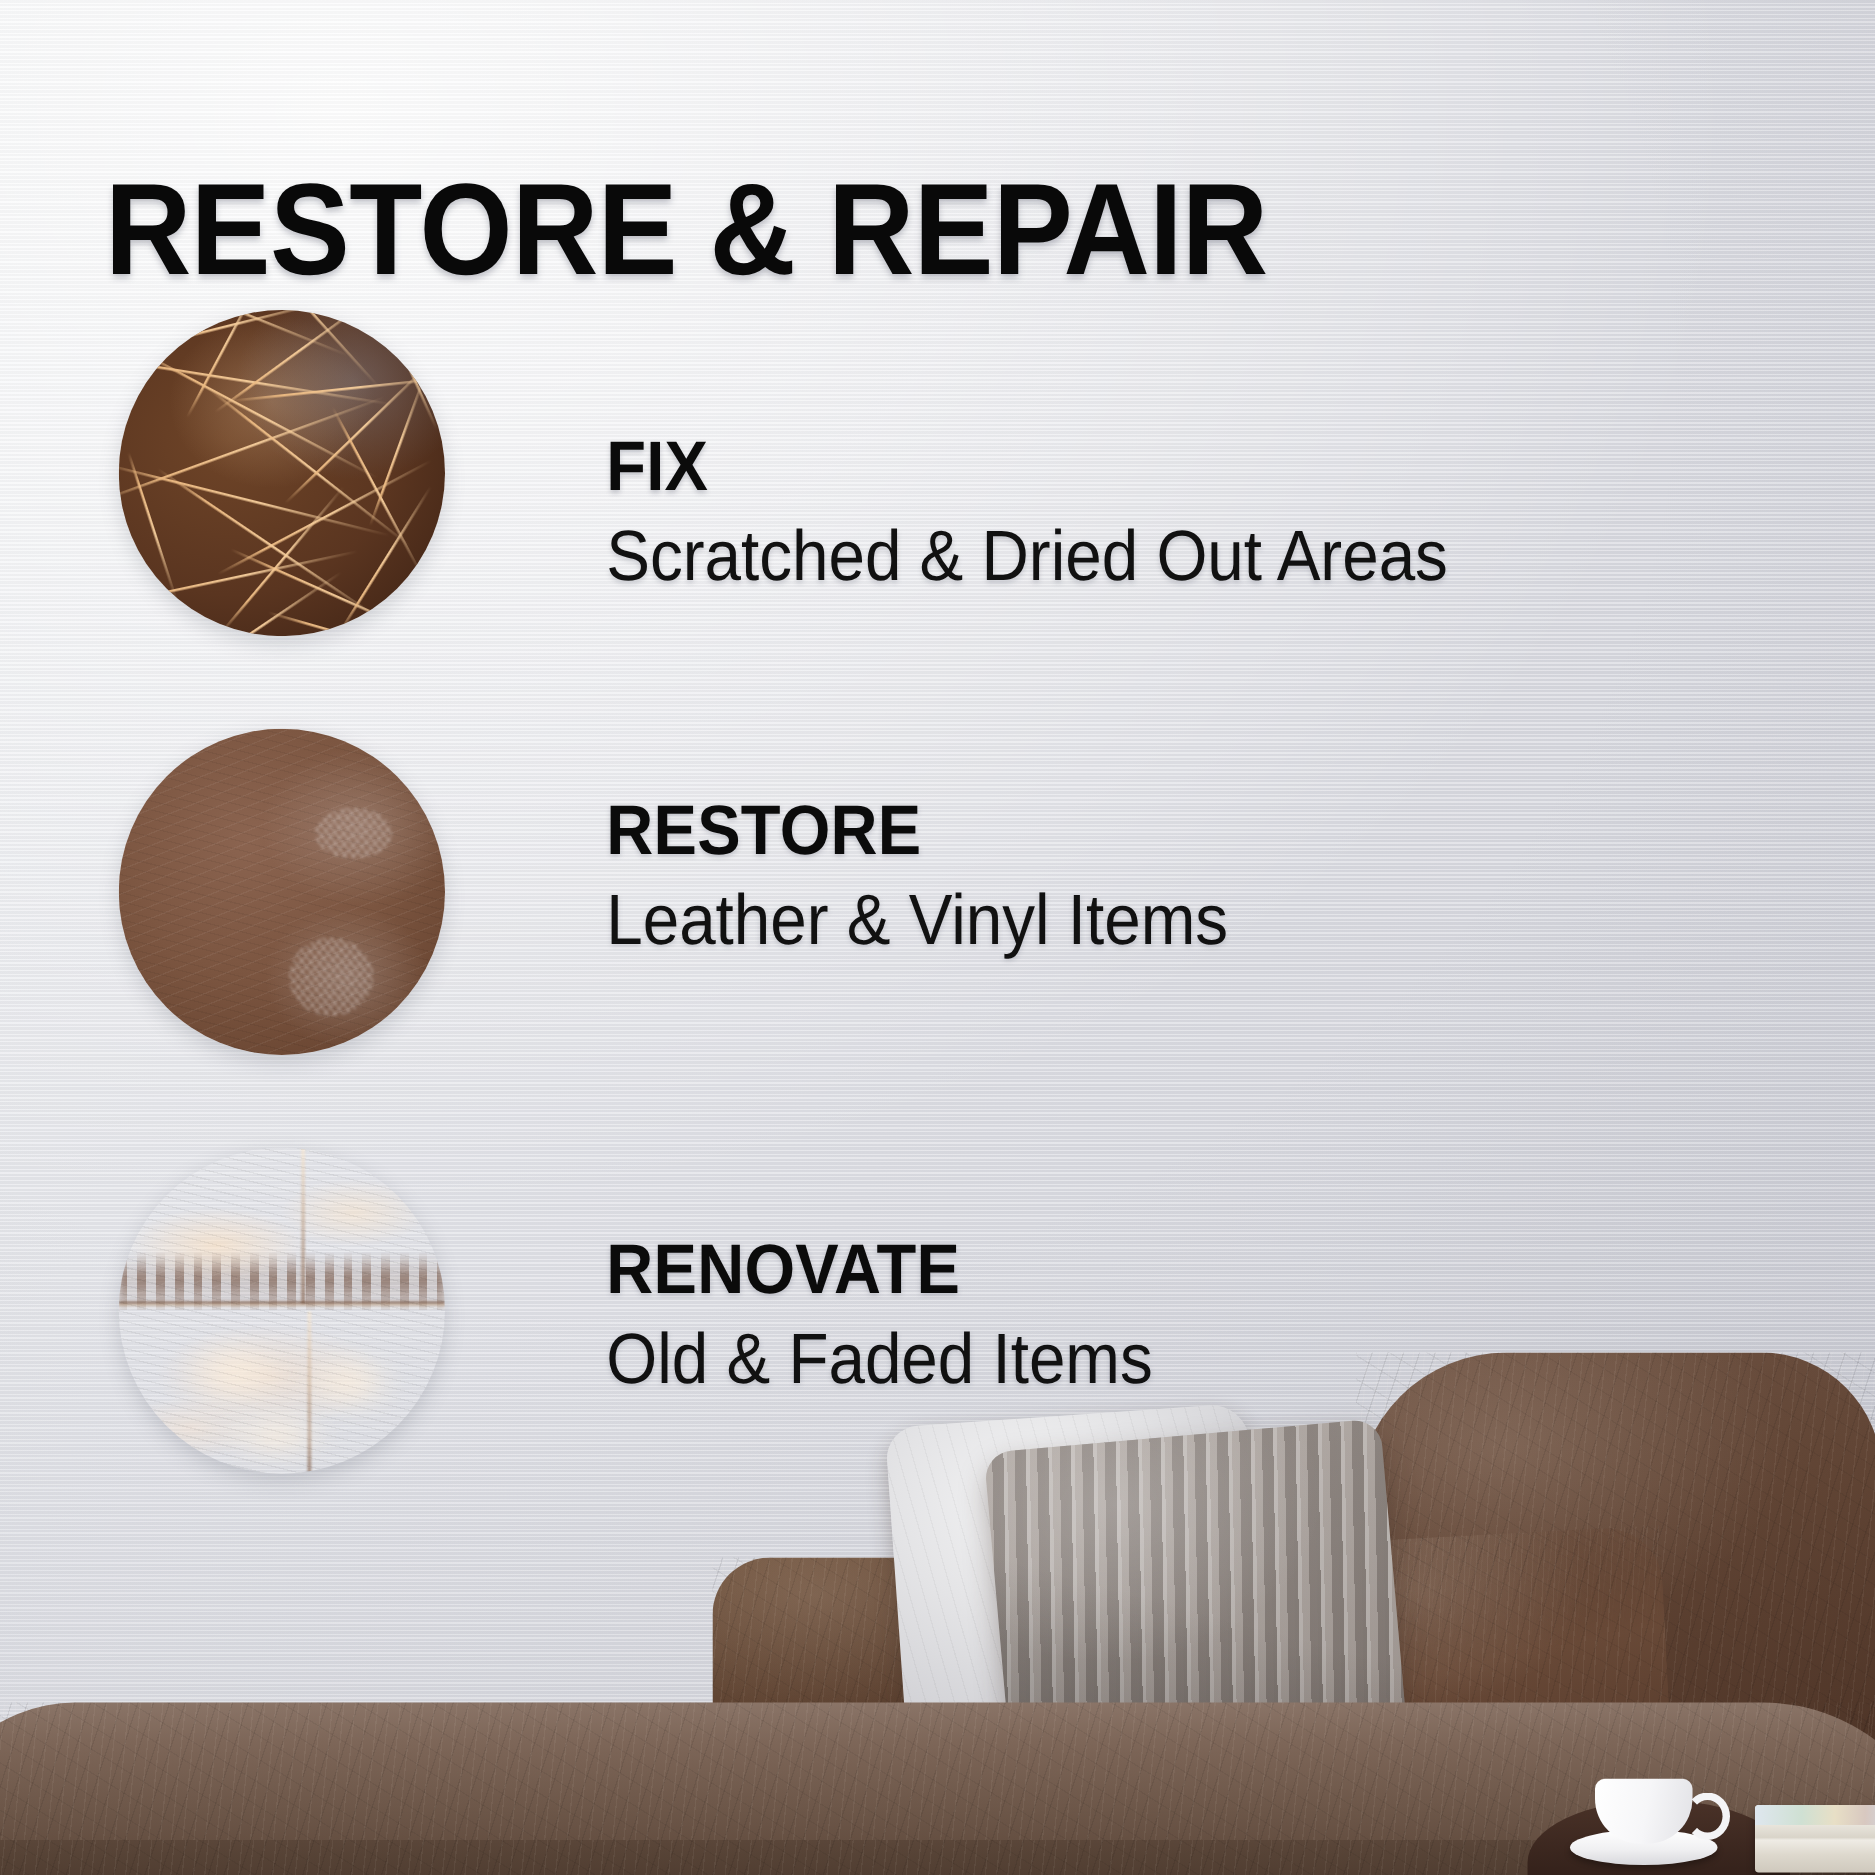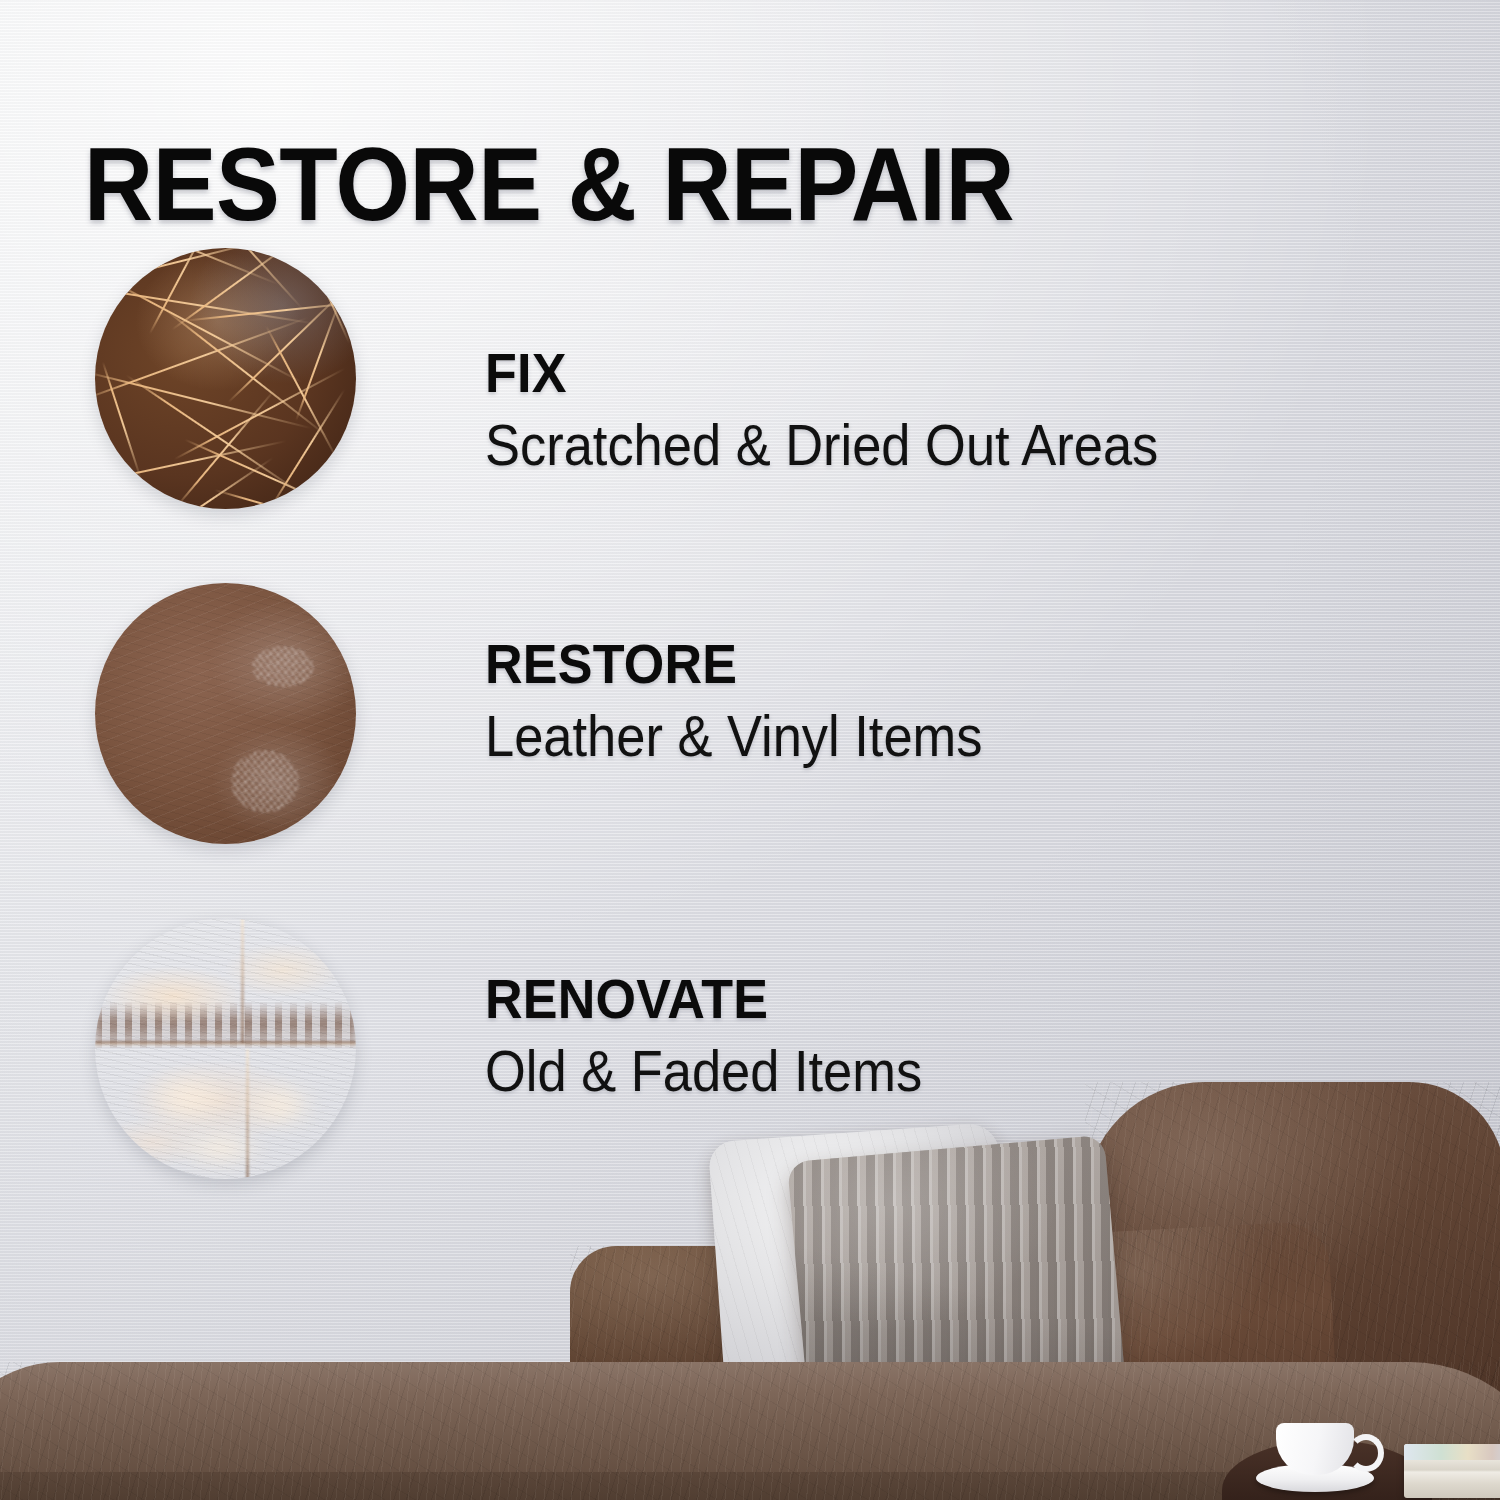--- a/index.html
+++ b/index.html
@@ -124,21 +124,21 @@
   }
   .desc{
     margin-top:12px;
     font-size:57px;line-height:62px;font-weight:400;color:#111;
     transform:scaleX(.92);transform-origin:left top;
     white-space:nowrap;
     text-shadow:0 2px 4px rgba(95,100,115,.26);
   }
   #row-0 .textblock{top:52px;margin-top:44px;}
   #row-1 .textblock{top:52px;}
-  #row-2 .textblock{top:52px;}
+  #row-2 .textblock{top:68px;}
 
   
   #scene{position:absolute;left:0;top:1040px;width:1500px;height:460px;overflow:hidden;}
 
   
   #backrest{
     position:absolute;left:1085px;top:42px;width:420px;height:418px;
     border-radius:120px 96px 14px 14px;
     background:
       radial-gradient(90% 60% at 28% 18%, rgba(255,240,226,.16) 0%, rgba(255,240,226,0) 60%),

